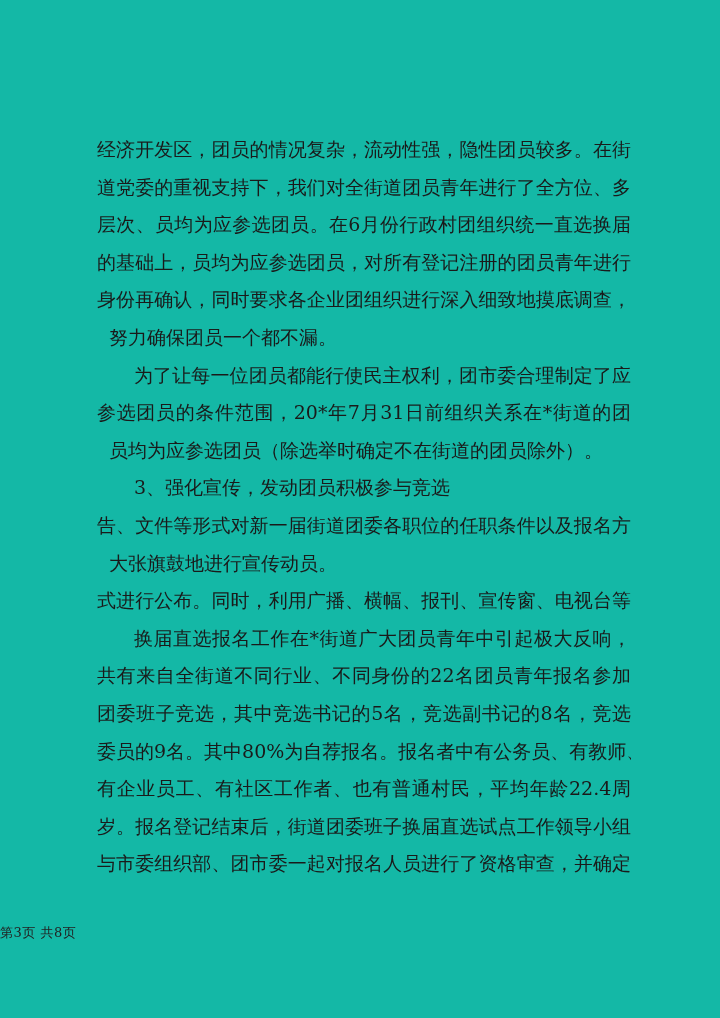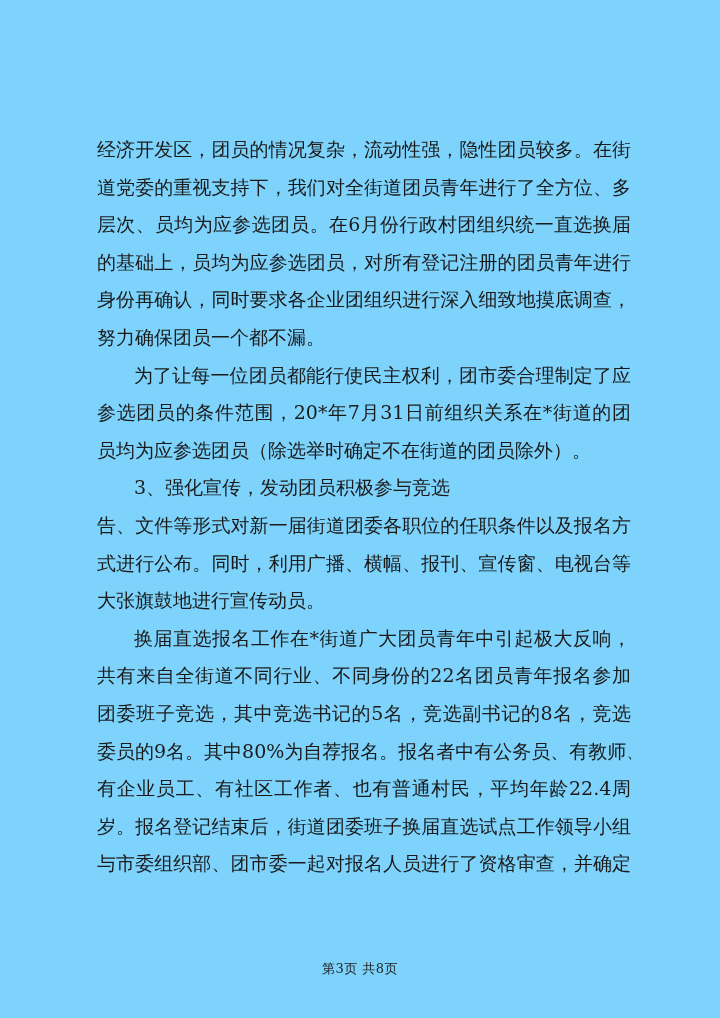--- a/index.html
+++ b/index.html
@@ -13,21 +13,21 @@
     position: relative;
     overflow: hidden;
     font-family: "DejaVu Serif", "Liberation Serif", serif;
     color: #1a1a1a;
   }
   .page {
     position: absolute;
     left: 0; top: 0;
     width: 720px;
     height: 1018px;
-    background: #7dd3fc;
+    background: #14b8a6;
   }
   .body-text {
     position: absolute;
     left: 97px;
     top: 131px;
     width: 534px;
   }
   .line {
     display: block;
     height: 37.6px;
@@ -35,34 +35,34 @@
     font-size: 19px;
     letter-spacing: 0;
     white-space: nowrap;
     text-align: justify;
     text-align-last: justify;
     overflow: hidden;
   }
   .line.last {
     text-align-last: left;
     text-align: left;
+    margin-left: 12px;
   }
   .line.indent {
     padding-left: 37px;
   }
   .line.heading {
     text-align-last: left;
     text-align: right;
   }
   .footer {
     position: absolute;
     left: 0;
     width: 720px;
-    top: 960px;
-    text-align: center;
+    top: 924px;
     font-size: 13px;
     color: #222;
     letter-spacing: 0.5px;
   }
 </style>
 </head>
 <body>
 
 <div class="page">
   <div class="body-text">
@@ -81,22 +81,22 @@
       <span class="line">参选团员的条件范围，20*年7月31日前组织关系在*街道的团</span>
       <span class="line last">员均为应参选团员（除选举时确定不在街道的团员除外）。</span>
     </div>
 
     <div>
       <span class="line indent heading">3、强化宣传，发动团员积极参与竞选</span>
     </div>
 
     <div>
       <span class="line">告、文件等形式对新一届街道团委各职位的任职条件以及报名方</span>
+      <span class="line last">大张旗鼓地进行宣传动员。</span>
       <span class="line">式进行公布。同时，利用广播、横幅、报刊、宣传窗、电视台等</span>
-      <span class="line last">大张旗鼓地进行宣传动员。</span>
     </div>
 
     <div>
       <span class="line indent">换届直选报名工作在*街道广大团员青年中引起极大反响，</span>
       <span class="line">共有来自全街道不同行业、不同身份的22名团员青年报名参加</span>
       <span class="line">团委班子竞选，其中竞选书记的5名，竞选副书记的8名，竞选</span>
       <span class="line">委员的9名。其中80%为自荐报名。报名者中有公务员、有教师、</span>
       <span class="line">有企业员工、有社区工作者、也有普通村民，平均年龄22.4周</span>
       <span class="line">岁。报名登记结束后，街道团委班子换届直选试点工作领导小组</span>
       <span class="line">与市委组织部、团市委一起对报名人员进行了资格审查，并确定</span>

